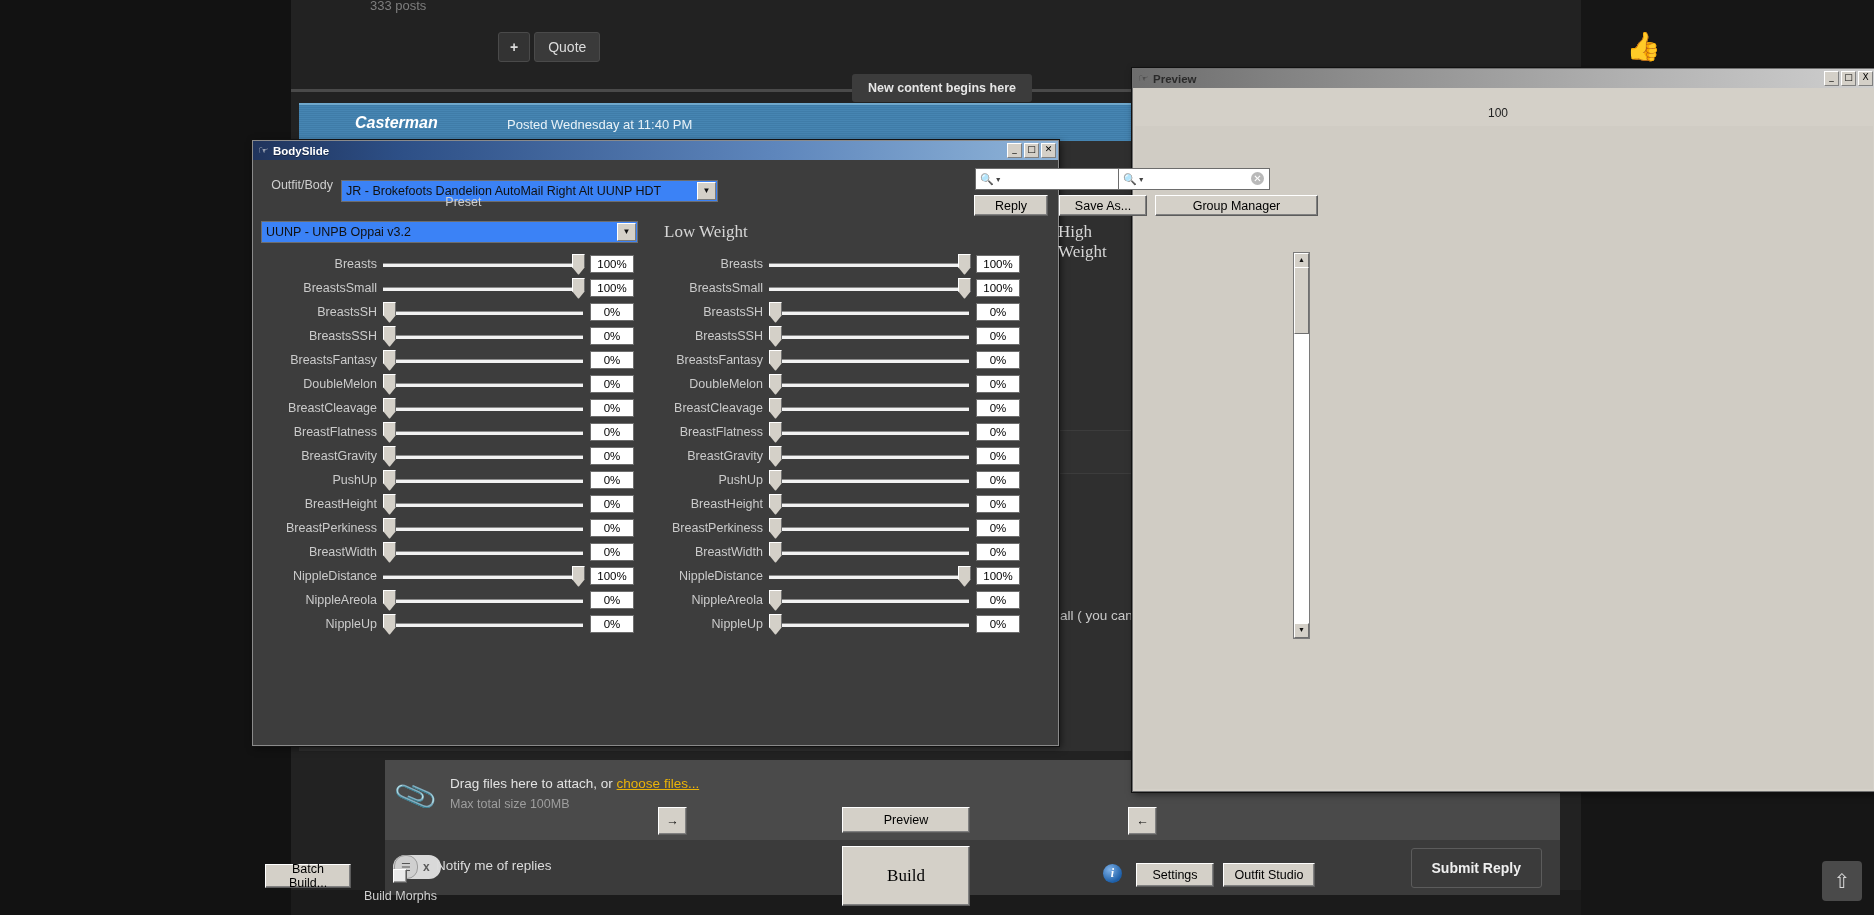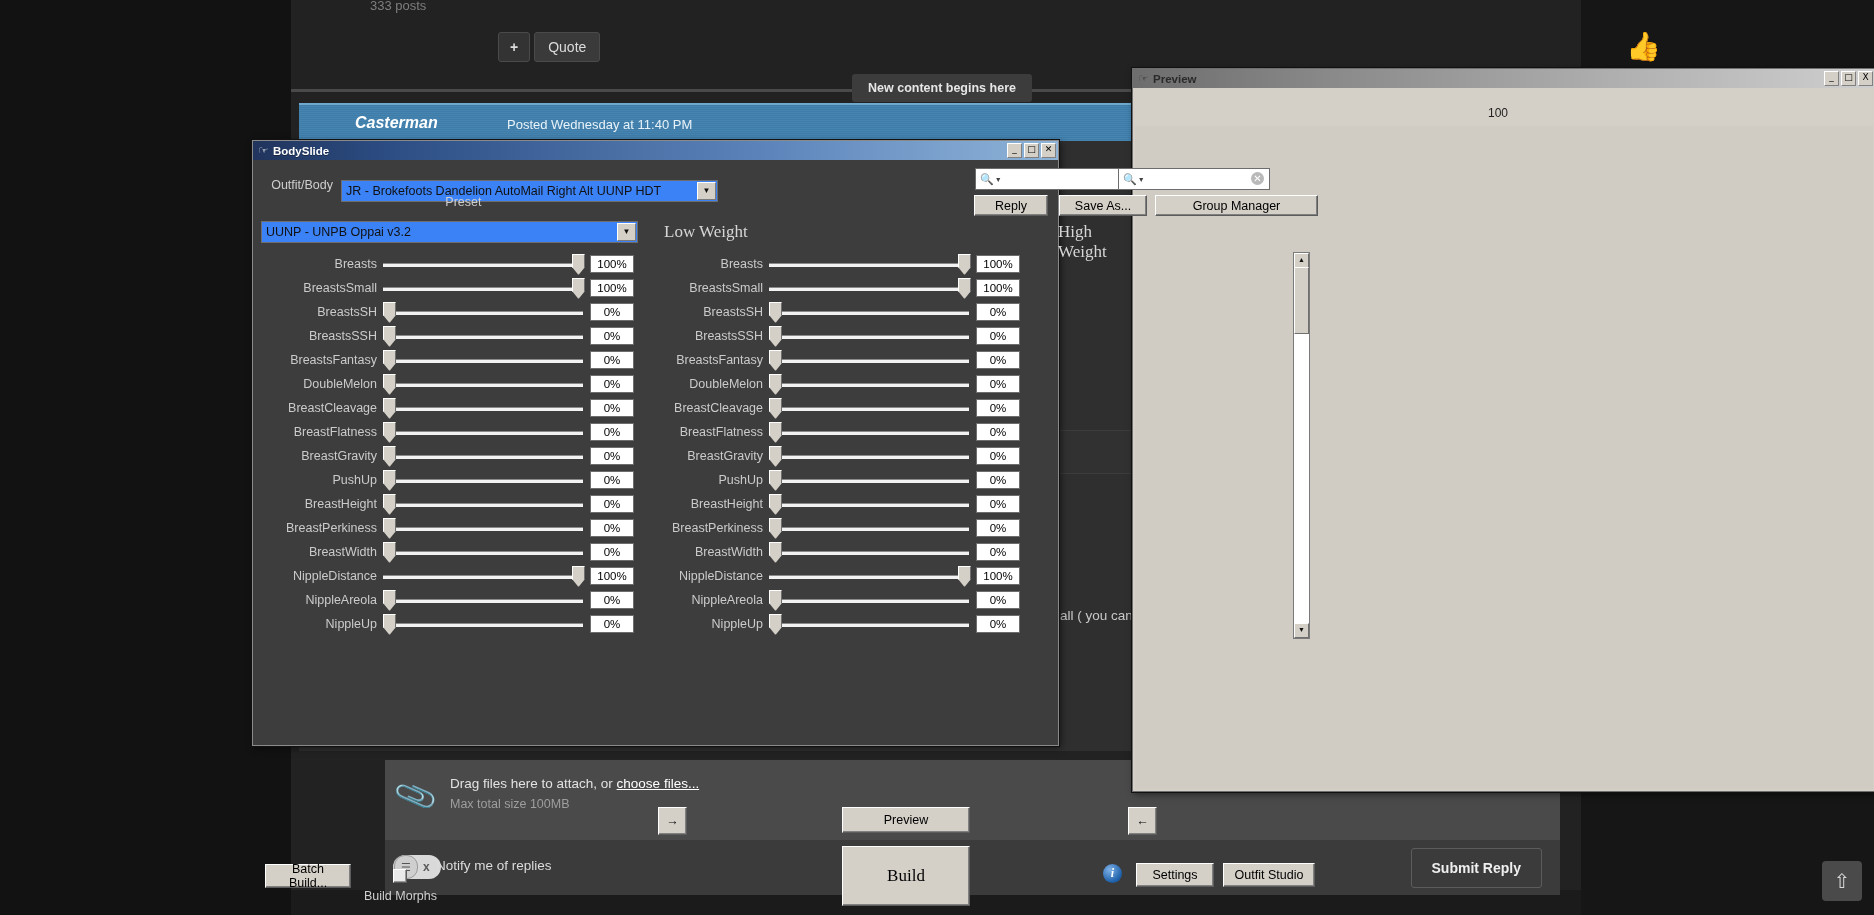--- a/index.html
+++ b/index.html
@@ -41,21 +41,21 @@
   .editor-strip { position:absolute; left:1040px; top:430px; width:420px; height:42px; background:#313131;
      border-top:1px solid #3c3c3c; border-bottom:1px solid #3c3c3c; }
   .editor-ico { position:absolute; top:11px; width:18px; height:18px; color:#9a9a9a; font-size:17px; line-height:18px; }
 
   .text-snippet { position:absolute; left:1060px; top:608px; font-size:13.5px; color:#c9c9c9; }
 
   .attach-zone { position:absolute; left:385px; top:760px; width:1175px; height:80px; background:#4a4a4a;
       border-bottom:1px solid #333; }
   .clip { position:absolute; left:12px; top:18px; font-size:30px; color:#d8d8d8; transform:rotate(-25deg); }
   .attach-line1 { position:absolute; left:65px; top:16px; font-size:13.5px; color:#e2e2e2; }
-  .attach-line1 a { color:#ffffff; }
+  .attach-line1 a { color:#eab308; }
   .attach-line2 { position:absolute; left:65px; top:37px; font-size:12.5px; color:#9e9e9e; }
 
   .reply-bar { position:absolute; left:385px; top:840px; width:1175px; height:55px; background:#3b3b3b; }
   .notify-toggle { position:absolute; left:8px; top:15px; width:48px; height:24px; border-radius:12px;
      background:#d9d9d9; display:flex; align-items:center; }
   .notify-toggle .knob { width:22px; height:22px; border-radius:11px; background:#cfcfcf;
      border:1px solid #9a9a9a; margin-left:1px; font-size:11px; color:#555; text-align:center; line-height:22px; }
   .notify-toggle .xm { margin-left:5px; font-size:12px; color:#5a5a5a; font-weight:bold; }
   .notify-label { position:absolute; left:51px; top:18px; font-size:13.5px; color:#dcdcdc; }
   .submit-reply { position:absolute; right:18px; top:8px; background:#3b3b3b; border:1px solid #5c5c5c;

